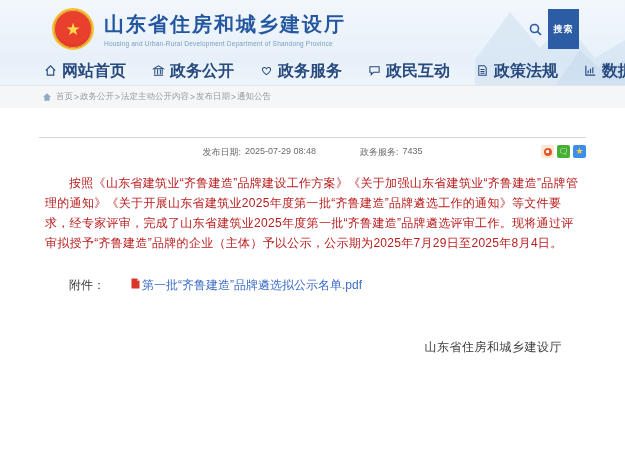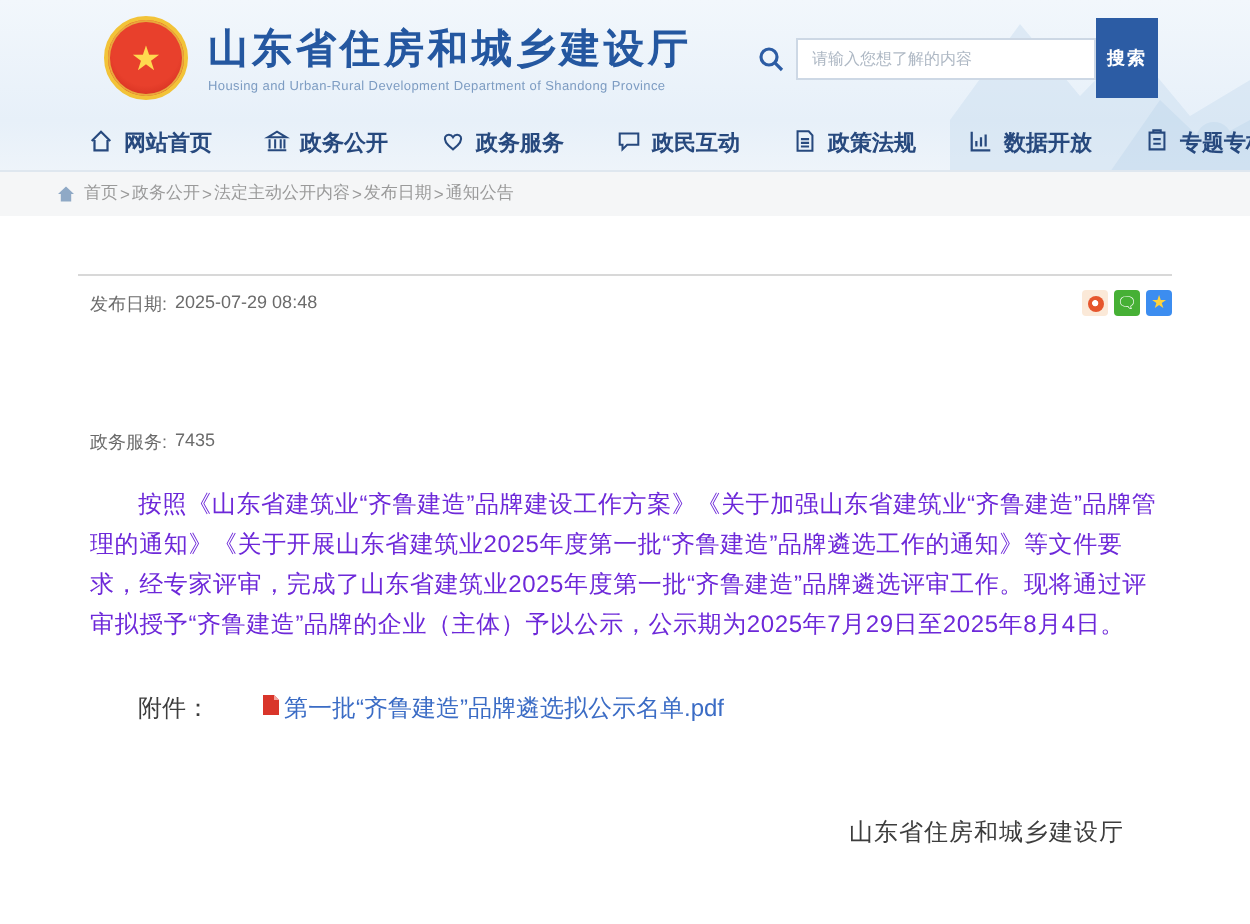--- a/index.html
+++ b/index.html
@@ -30,48 +30,48 @@
     font-family:"Liberation Sans","DejaVu Sans",sans-serif; }
   .search-input::placeholder { color:#aeb8c4; }
   .search-btn { height:40px; width:31px; border:none; background:#2c5ca4; color:#fff;
     font-size:9px; font-weight:bold; cursor:pointer; letter-spacing:1px;
     font-family:"Liberation Sans","DejaVu Sans",sans-serif; }
 
   
   .nav { position:relative; height:28px; display:flex; align-items:center;
     padding:0 44px; border-bottom:1px solid #dfe7ef; }
   .nav-item { display:flex; align-items:center; gap:5px; margin-right:26px;
-    font-size:11px; font-weight:bold; color:#27497e; cursor:pointer; white-space:nowrap; }
+    font-size:16px; font-weight:bold; color:#27497e; cursor:pointer; white-space:nowrap; }
   .nav-item svg { flex:0 0 auto; }
 
   
   .breadcrumb-bar { height:22px; background:#f5f6f7; display:flex; align-items:center;
-    padding:0 28px; font-size:8.5px; color:#9a9a9a; }
+    padding:0 42px; font-size:8.5px; color:#9a9a9a; }
   .breadcrumb-bar svg { margin-right:4px; }
   .crumb { color:#9a9a9a; cursor:pointer; }
   .crumb-sep { margin:0 1px; color:#9a9a9a; }
 
   
   .content { padding:16px 45px 0; background:#fff; }
   .article-title { text-align:center; font-size:13.5px; font-weight:bold; color:#333;
     letter-spacing:.5px; }
   .divider { border-bottom:1px solid #d8d8d8; margin:13px -6px 0; }
-  .meta-row { position:relative; display:flex; justify-content:center; gap:56px;
-    font-size:9px; color:#6b6b6b; padding:8px 0 4px;flex-direction:column; }
+  .meta-row { position:relative; display:flex; justify-content:center; gap:44px;
+    font-size:9px; color:#6b6b6b; padding:8px 0 4px; }
   .meta-item { display:flex; gap:4px; }
   .share-icons { position:absolute; right:-6px; top:7px; display:flex; gap:3px; }
   .share { width:13px; height:13px; border-radius:2px; display:flex;
     align-items:center; justify-content:center; cursor:pointer; }
   .share-weibo { background:#fbe9d8; }
   .share-weibo i { display:block; width:8px; height:8px; border-radius:50%;
     background:radial-gradient(circle at 45% 45%,#fff 0 22%,#e6562d 28% 100%); }
   .share-wechat { background:#46b035; color:#fff; font-size:8px; }
   .share-qzone { background:#3c8df0; color:#ffd23c; font-size:9px; line-height:1; }
 
-  .body-text p { font-size:12px; color:#6d28d9; line-height:20px; text-indent:2em;
+  .body-text p { font-size:12px; color:#b91c1c; line-height:20px; text-indent:2em;
     margin-top:6px; letter-spacing:.3px; }
   .body-text p:first-child { margin-top:10px; }
 
   .attachment { margin-top:24px; font-size:12px; color:#3d3d3d; text-indent:2em; }
   .attachment .pdf-glyph { display:inline-block; margin:0 2px -1px 2px; }
   .attachment a { color:#3b6cc5; text-decoration:none; cursor:pointer; }
 
   .signature { text-align:right; margin-top:42px; padding-right:18px;
     font-size:12px; color:#3d3d3d; line-height:23px; letter-spacing:.5px; }
 </style>
@@ -92,21 +92,20 @@
       <div class="site-title">山东省住房和城乡建设厅</div>
       <div class="site-subtitle">Housing and Urban-Rural Development Department of Shandong Province</div>
     </div>
     <div class="search-area">
       <span class="search-glyph">
         <svg width="13" height="13" viewBox="0 0 13 13">
             <circle cx="5.5" cy="5.5" r="4" fill="none" stroke="#2c5ca4" stroke-width="1.6"></circle>
             <line x1="8.6" y1="8.6" x2="12" y2="12" stroke="#2c5ca4" stroke-width="1.6"></line>
           </svg>
       </span>
-      <input class="search-input" type="text" placeholder="请输入您想了解的内容" style="">
       <button class="search-btn">搜索</button>
     </div>
   </div>
 
   <div class="nav">
     <div class="nav-item">
       <span><svg width="13" height="13" viewBox="0 0 14 14">
             <path d="M2 7 L7 2 L12 7 M3.5 6.5 V12 H10.5 V6.5" fill="none" stroke="#27497e" stroke-width="1.2"></path>
           </svg></span>
       <span>网站首页</span>

